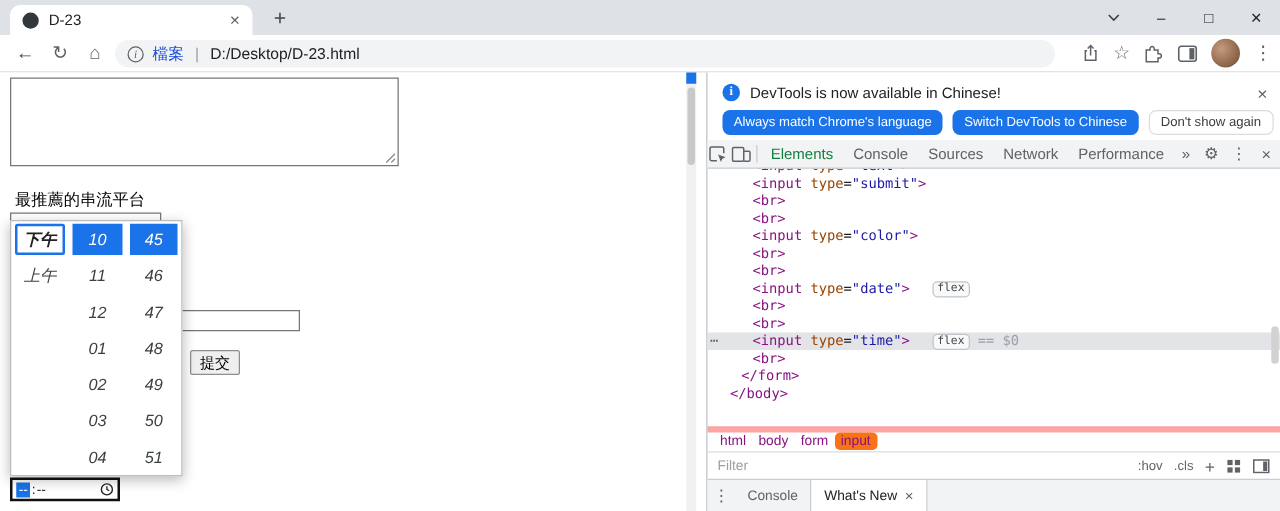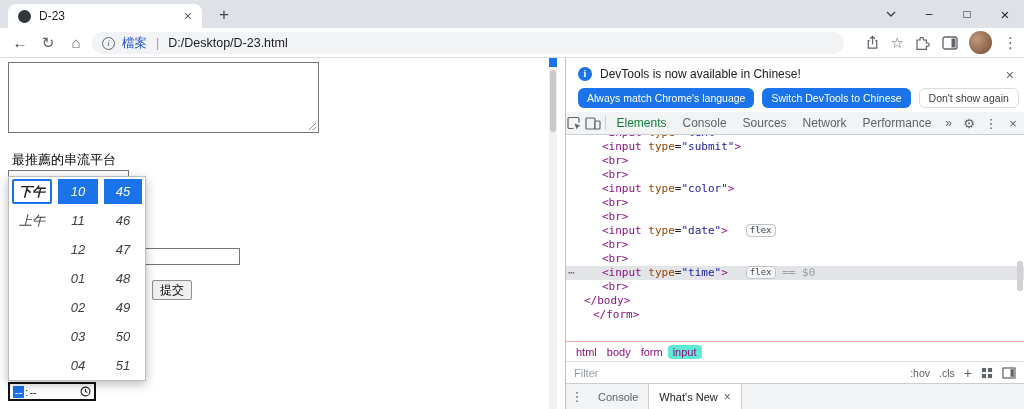--- a/index.html
+++ b/index.html
@@ -79,23 +79,23 @@
   .indent-1{padding-left:18px;}.indent-2{padding-left:27px;}.indent-3{padding-left:36px;}
   .code-line.selected{background:#E2E4E8;}
   .gutter{position:absolute;left:2px;top:0;color:#5F6368;}
   .tk-tag{color:#881280;}
   .tk-attr{color:#994500;}
   .tk-val{color:#1A1AA6;}
   .tk-plain{color:#202124;}
   .tk-anno{color:#9AA0A6;}
   .flex-badge{display:inline-block;margin-left:18px;border:1px solid #C0C4C9;border-radius:4px;background:#F8F9FA;color:#474747;font-size:9px;line-height:11px;padding:0 3px;vertical-align:1px;}
   .code-scroll-thumb{position:absolute;right:1px;top:126px;width:6px;height:30px;background:#D2D2D2;border-radius:3px;}
-  .dt-crumbs{height:20px;flex:none;border-top:1px solid #fca5a5;display:flex;align-items:center;padding-left:5px;font-size:11px;}
+  .dt-crumbs{height:20px;flex:none;border-top:5px solid #fca5a5;display:flex;align-items:flex-start;padding-left:5px;font-size:11px;}
   .crumb{color:#881280;padding:1px 5px;}
-  .crumb.selected{background:#5eead4;border-radius:4px;}
+  .crumb.selected{background:#f97316;border-radius:4px;}
   .dt-sidetabs{height:20px;flex:none;border-top:1px solid #DADCE0;display:flex;align-items:center;color:#5F6368;font-size:10.5px;padding-left:6px;}
   .side-tab{padding:0 6px;white-space:nowrap;}
   .side-tab.active{color:#202124;}
   .dt-filter{height:22px;flex:none;border-top:1px solid #DADCE0;display:flex;align-items:center;padding:0 8px;gap:9px;}
   .filter-input{border:none;outline:none;flex:1;font-size:11px;font-family:inherit;color:#202124;background:transparent;min-width:40px;}
   .filter-input::placeholder{color:#9AA0A6;}
   .ftool{color:#5F6368;font-size:10.5px;white-space:nowrap;}
   .ftool.plus{font-size:14px;line-height:10px;}
   .ficon{display:flex;align-items:center;}
   .dt-drawer{height:26px;flex:none;border-top:1px solid #CACDD1;background:#F1F3F4;display:flex;align-items:center;}
@@ -273,22 +273,22 @@
           <div class="code-line indent-3"><span class="tk-tag">&lt;br&gt;</span></div>
           <div class="code-line indent-3"><span class="tk-tag">&lt;br&gt;</span></div>
           <div class="code-line indent-3"><span class="tk-tag">&lt;input </span><span class="tk-attr">type</span><span class="tk-plain">=</span><span class="tk-val">"color"</span><span class="tk-tag">&gt;</span></div>
           <div class="code-line indent-3"><span class="tk-tag">&lt;br&gt;</span></div>
           <div class="code-line indent-3"><span class="tk-tag">&lt;br&gt;</span></div>
           <div class="code-line indent-3"><span class="tk-tag">&lt;input </span><span class="tk-attr">type</span><span class="tk-plain">=</span><span class="tk-val">"date"</span><span class="tk-tag">&gt;</span><span class="flex-badge">flex</span></div>
           <div class="code-line indent-3"><span class="tk-tag">&lt;br&gt;</span></div>
           <div class="code-line indent-3"><span class="tk-tag">&lt;br&gt;</span></div>
           <div class="code-line indent-3 selected"><span class="gutter">⋯</span><span class="tk-tag">&lt;input </span><span class="tk-attr">type</span><span class="tk-plain">=</span><span class="tk-val">"time"</span><span class="tk-tag">&gt;</span><span class="flex-badge">flex</span><span class="tk-anno"> == $0</span></div>
           <div class="code-line indent-3"><span class="tk-tag">&lt;br&gt;</span></div>
+          <div class="code-line indent-2"><span class="tk-tag">&lt;/form&gt;</span></div>
           <div class="code-line indent-1"><span class="tk-tag">&lt;/body&gt;</span></div>
-          <div class="code-line indent-2"><span class="tk-tag">&lt;/form&gt;</span></div>
         </div>
       <div class="code-scroll-thumb"></div>
     </div>
 
     <div id="dt-crumbs" class="dt-crumbs">
         <span class="crumb">html</span>
         <span class="crumb">body</span>
         <span class="crumb">form</span>
         <span class="crumb selected">input</span>
       </div>

